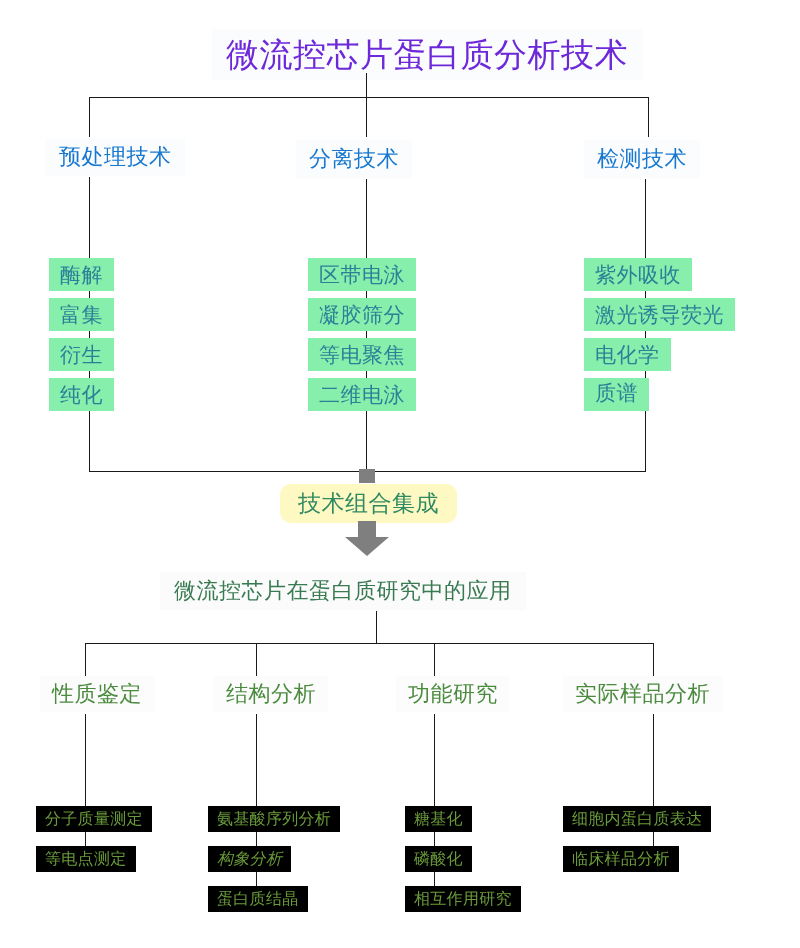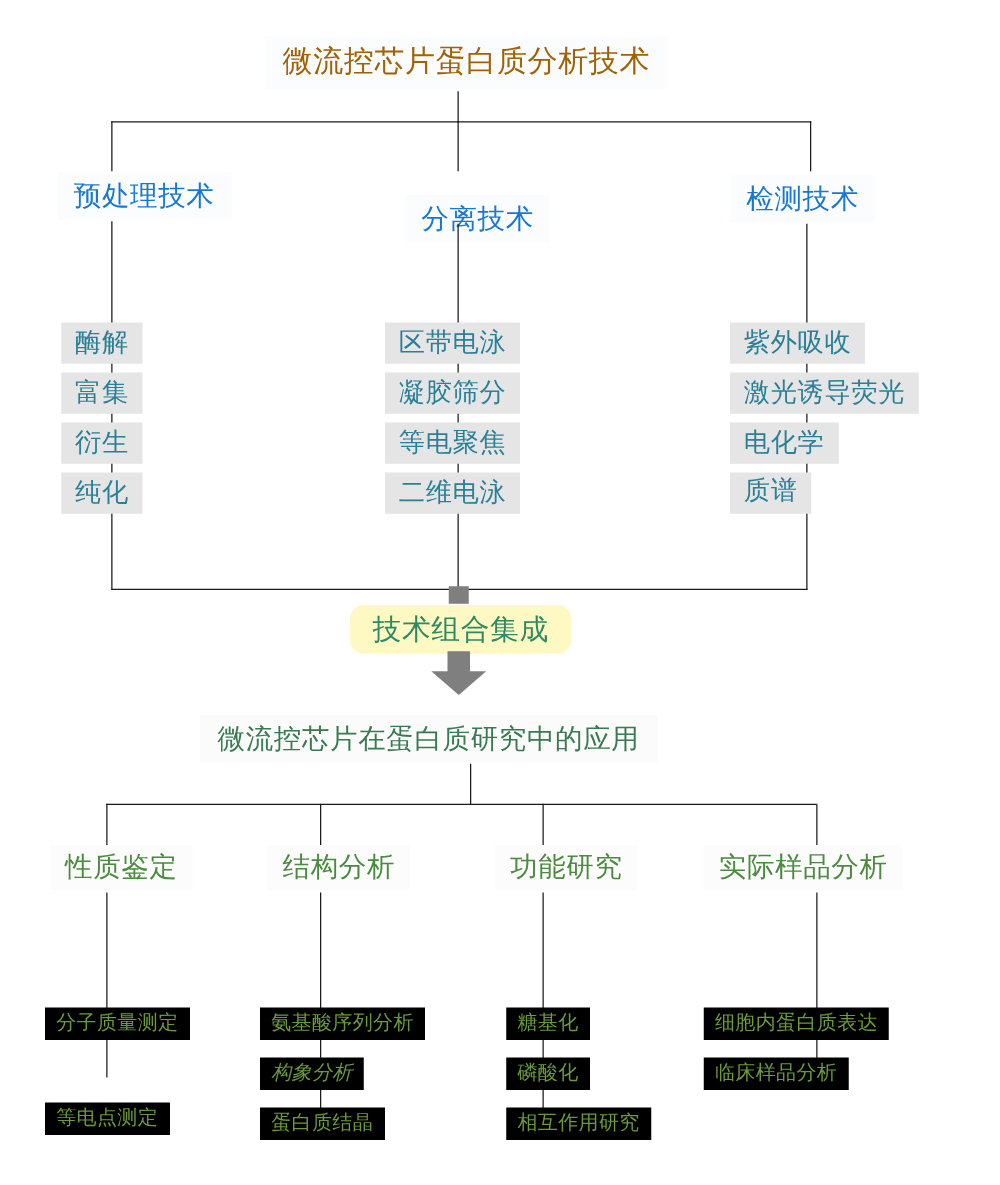--- a/index.html
+++ b/index.html
@@ -45,37 +45,37 @@
     box-sizing: border-box;
     white-space: nowrap;
     line-height: 1;
     display: flex;
     align-items: center;
     justify-content: center;
   }
 
   .n-root {
     background: #fbfcfd;
-    color: #a16207;
-    font-size: 24px;
+    color: #6d28d9;
+    font-size: 33px;
     padding: 9px 14px;
     letter-spacing: 0.5px;
     text-align: center;
   }
 
   .n-l1 {
     background: #fbfcfd;
     color: #1878d0;
     font-size: 22px;
     padding: 8px 13px;
     letter-spacing: 0.5px;
   }
 
   .n-leaf {
-    background: #e5e5e5;
+    background: #86efac;
     color: #2b8098;
     font-size: 21px;
     padding: 6px 11px;
     letter-spacing: 0.5px;
   }
 
   .n-mid {
     background: #fef9c3;
     color: #2f8a63;
     font-size: 23px;
@@ -136,21 +136,21 @@
   <div class="node n-leaf" style="left:49px; top:298px;">
     <span>富集</span>
   </div>
   <div class="node n-leaf" style="left:49px; top:338px;">
     <span>衍生</span>
   </div>
   <div class="node n-leaf" style="left:49px; top:378px;">
     <span>纯化</span>
   </div>
 
-  <div class="node n-l1" style="left:324px; top:140px;margin-top:16px;">
+  <div class="node n-l1" style="left:296px; top:140px;">
     <span>分离技术</span>
   </div>
   <div class="line-v" style="left:366px; top:179px; height:293px;"></div>
 
   <div class="node n-leaf" style="left:308px; top:258px;">
     <span>区带电泳</span>
   </div>
   <div class="node n-leaf" style="left:308px; top:298px;text-align:right;">
     <span>凝胶筛分</span>
   </div>
@@ -203,21 +203,21 @@
   <div class="line-v" style="left:653px; top:643px; height:34px;"></div>
 
   <div class="node n-l2" style="left:40px; top:676px;">
     <span>性质鉴定</span>
   </div>
   <div class="line-v" style="left:85px; top:714px; height:148px;"></div>
 
   <div class="node n-l3" style="left:36px; top:806px;">
     <span>分子质量测定</span>
   </div>
-  <div class="node n-l3" style="left:36px; top:846px;margin-top:36px;">
+  <div class="node n-l3" style="left:36px; top:846px;">
     <span>等电点测定</span>
   </div>
 
   <div class="node n-l2" style="left:214px; top:676px;">
     <span>结构分析</span>
   </div>
   <div class="line-v" style="left:256px; top:714px; height:180px;"></div>
 
   <div class="node n-l3" style="left:208px; top:806px;">
     <span>氨基酸序列分析</span>

